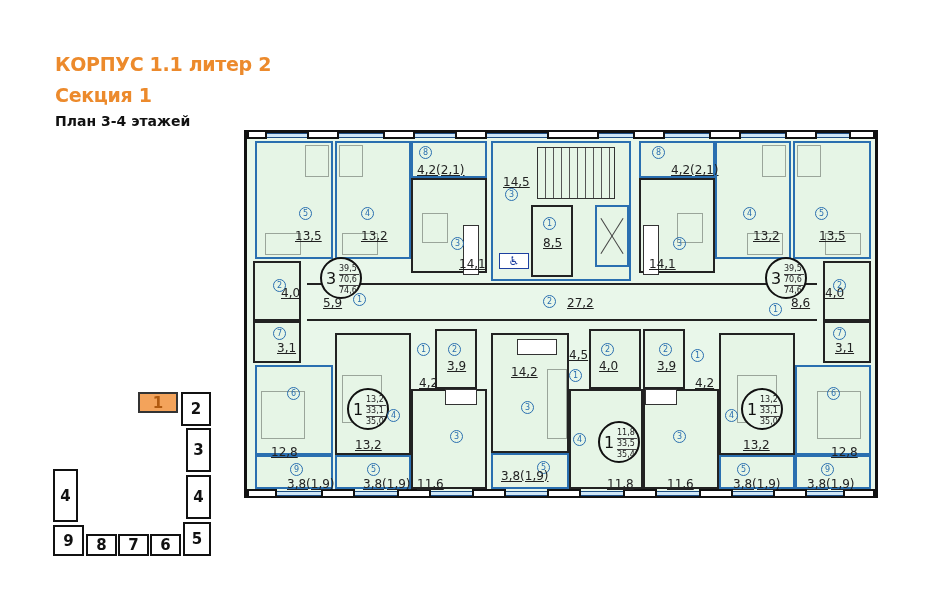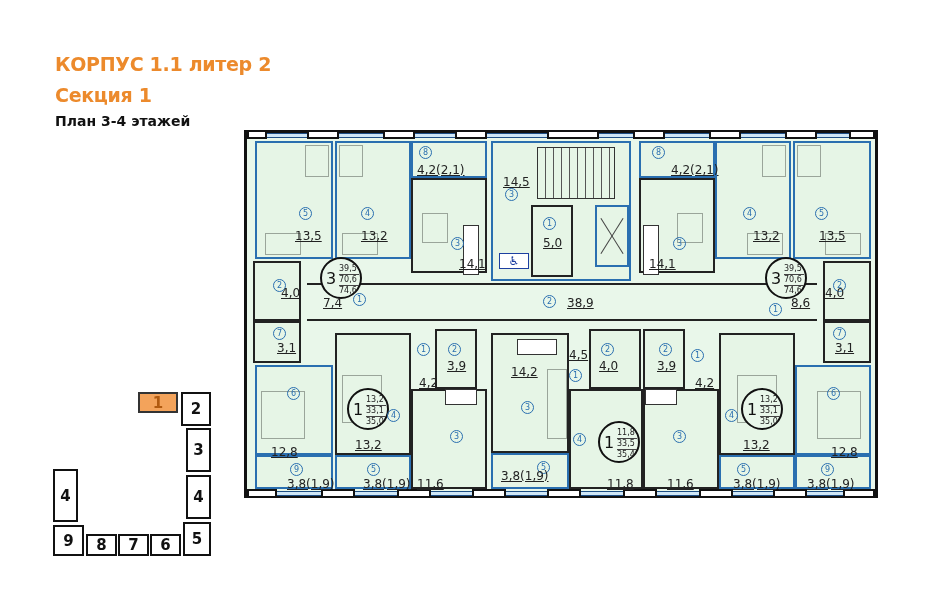--- a/index.html
+++ b/index.html
@@ -211,30 +211,30 @@
   <div class="area" style="left:48px;top:96px;">13,5</div>
   <div class="circ" style="left:114px;top:74px;">4</div>
   <div class="area" style="left:114px;top:96px;">13,2</div>
   <div class="circ" style="left:172px;top:13px;">8</div>
   <div class="area" style="left:170px;top:30px;">4,2(2,1)</div>
   <div class="circ" style="left:204px;top:104px;">3</div>
   <div class="area" style="left:212px;top:124px;">14,1</div>
   <div class="circ" style="left:26px;top:146px;">2</div>
   <div class="area" style="left:34px;top:153px;">4,0</div>
   <div class="circ" style="left:106px;top:160px;">1</div>
-  <div class="area" style="left:76px;top:163px;">7,4</div>
+  <div class="area" style="left:76px;top:163px;">5,9</div>
   <div class="circ" style="left:26px;top:194px;">7</div>
   <div class="area" style="left:30px;top:208px;">3,1</div>
 
   <div class="circ" style="left:258px;top:55px;">3</div>
   <div class="area" style="left:256px;top:42px;">14,5</div>
   <div class="circ" style="left:296px;top:84px;">1</div>
-  <div class="area" style="left:296px;top:103px;">5,0</div>
+  <div class="area" style="left:296px;top:103px;">8,5</div>
   <div class="circ" style="left:296px;top:162px;">2</div>
-  <div class="area" style="left:320px;top:163px;">38,9</div>
+  <div class="area" style="left:320px;top:163px;">27,2</div>
 
   <div class="circ" style="left:405px;top:13px;">8</div>
   <div class="area" style="left:424px;top:30px;">4,2(2,1)</div>
   <div class="circ" style="left:426px;top:104px;">3</div>
   <div class="area" style="left:402px;top:124px;">14,1</div>
   <div class="circ" style="left:496px;top:74px;">4</div>
   <div class="area" style="left:506px;top:96px;">13,2</div>
   <div class="circ" style="left:568px;top:74px;">5</div>
   <div class="area" style="left:572px;top:96px;">13,5</div>
   <div class="circ" style="left:586px;top:146px;">2</div>

